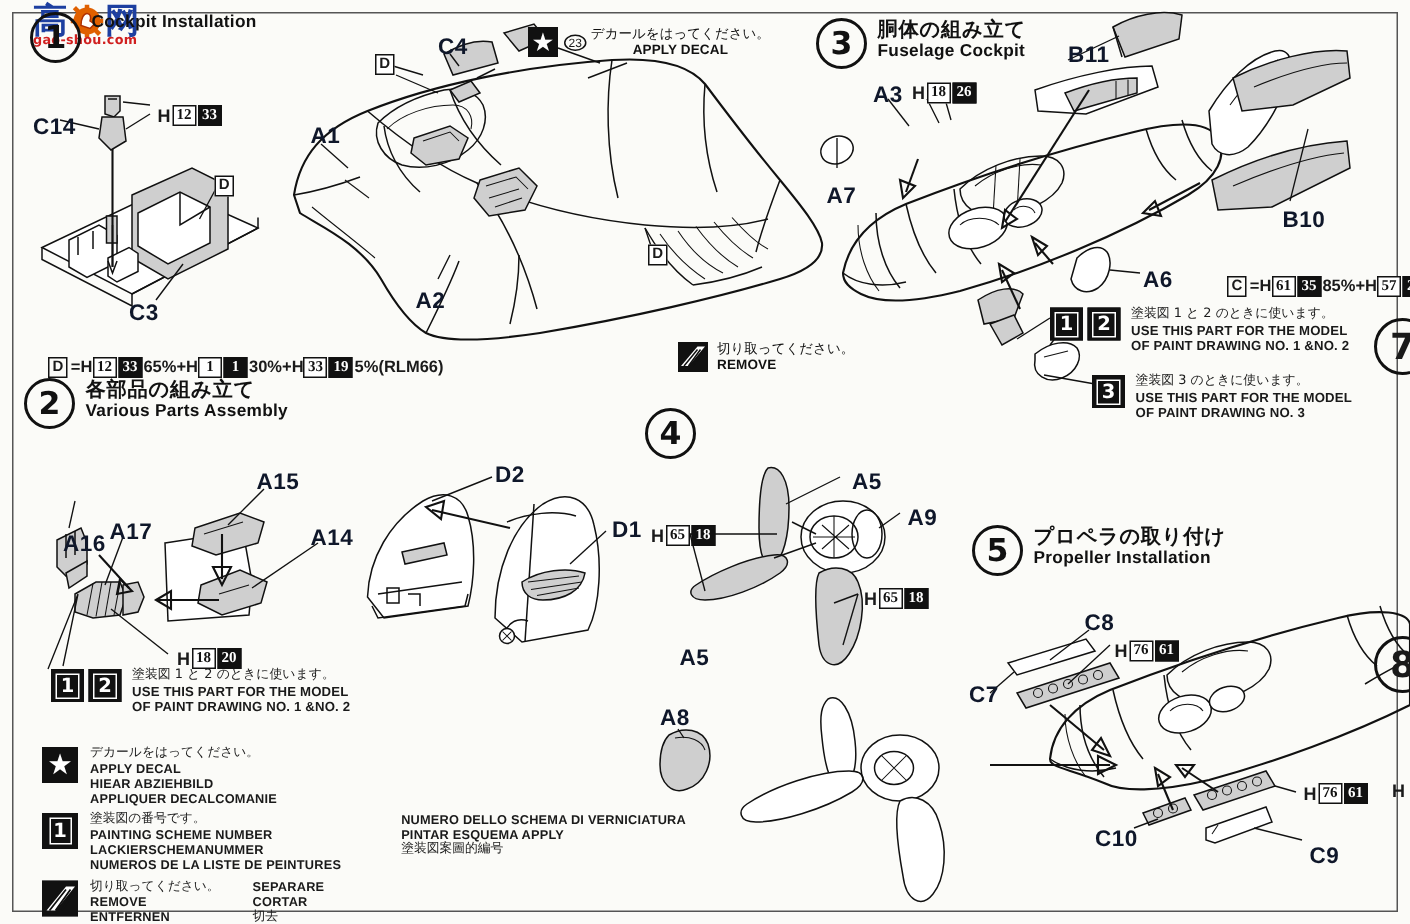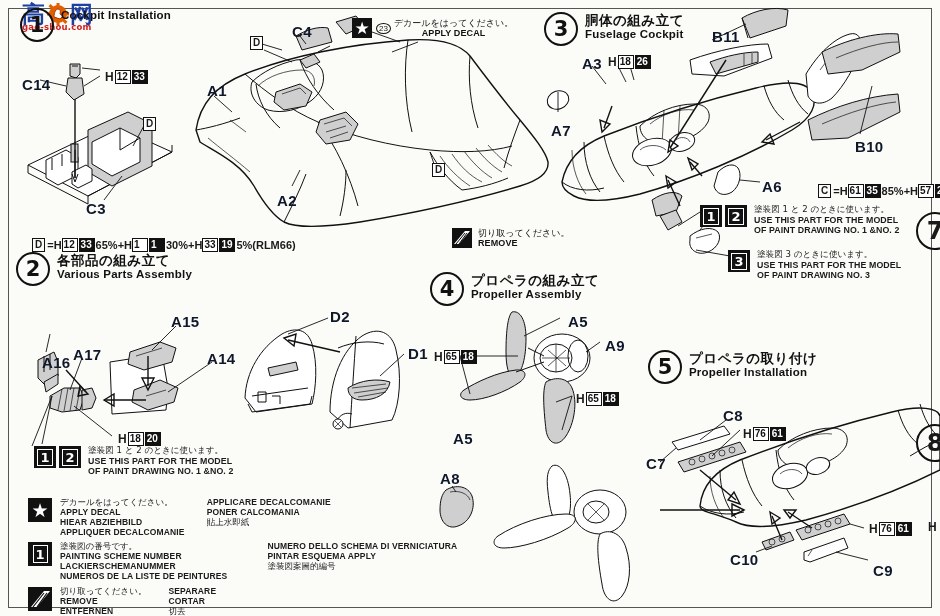--- a/index.html
+++ b/index.html
@@ -20,23 +20,23 @@
   .step-jp{font-size:13.5px;font-weight:bold;letter-spacing:.5px;
       font-family:"DejaVu Sans",sans-serif;color:#111;white-space:nowrap;}
   .step-en{font-size:11.5px;font-weight:bold;letter-spacing:.2px;color:#111;white-space:nowrap;}
   
   .part{position:absolute;font-size:15px;font-weight:bold;color:#0f172a;
       font-family:"Liberation Sans",sans-serif;white-space:nowrap;letter-spacing:.3px;}
   
   .paint{position:absolute;display:flex;align-items:center;font-size:11px;
       font-weight:bold;white-space:nowrap;}
   .paint .h{margin-right:1px;font-size:12px;}
-  .chip{display:inline-block;min-width:12px;padding:0 1px;
+  .chip{display:inline-block;min-width:12px;padding:0 1px;text-align:center;
       border:1px solid #111;font-size:10px;line-height:12px;margin-right:1px;
-      font-family:Liberation Sans, sans-serif;background:#fff;color:#111;}
+      font-family:Liberation Serif, serif;background:#fff;color:#111;}
   .chip.inv{background:#111;color:#fff;border-color:#111;}
   
   .boxltr{position:absolute;border:1px solid #111;font-size:10px;line-height:12px;
       min-width:11px;text-align:center;font-weight:bold;background:#fff;}
   
   .formula{position:absolute;display:flex;align-items:center;font-size:11px;
       font-weight:bold;white-space:nowrap;}
   .formula .lb{border:1px solid #111;padding:0 2px;line-height:12px;font-size:10px;margin-right:2px;}
   
   .note{position:absolute;display:flex;align-items:flex-start;}
@@ -461,24 +461,20 @@
   <div class="step" style="left:544px;top:12px;">
     <div class="step-circle">3</div>
     <div class="step-txt">
       <div class="step-jp">胴体の組み立て</div>
       <div class="step-en">Fuselage Cockpit</div>
     </div>
   </div>
 
   <div class="step" style="left:430px;top:272px;">
     <div class="step-circle">4</div>
-    <div class="step-txt">
-      <div class="step-jp">プロペラの組み立て</div>
-      <div class="step-en">Propeller Assembly</div>
-    </div>
   </div>
 
   <div class="step" style="left:648px;top:350px;">
     <div class="step-circle">5</div>
     <div class="step-txt">
       <div class="step-jp">プロペラの取り付け</div>
       <div class="step-en">Propeller Installation</div>
     </div>
   </div>
 
@@ -652,25 +648,20 @@
       <div class="lsq">
           <span style="font-size:19px;line-height:19px;">★</span>
         </div>
       <div class="lflex">
         <div class="lcol">
           <div class="jp">デカールをはってください。</div>
           <div class="en">APPLY DECAL</div>
           <div class="en">HIEAR ABZIEHBILD</div>
           <div class="en">APPLIQUER DECALCOMANIE</div>
         </div>
-        <div class="lcol lc2">
-          <div class="en">APPLICARE DECALCOMANIE</div>
-          <div class="en">PONER CALCOMANIA</div>
-          <div class="jp">貼上水即紙</div>
-        </div>
       </div>
     </div>
 
     <div class="lrow">
       <div class="lsq">
         <span style="border:1px solid #fff;width:13px;height:16px;display:flex;align-items:center;justify-content:center;font-size:13px;font-weight:bold;font-family:'DejaVu Sans',sans-serif;">1</span>
       </div>
       <div class="lflex">
         <div class="lcol">
           <div class="jp">塗装図の番号です。</div>

